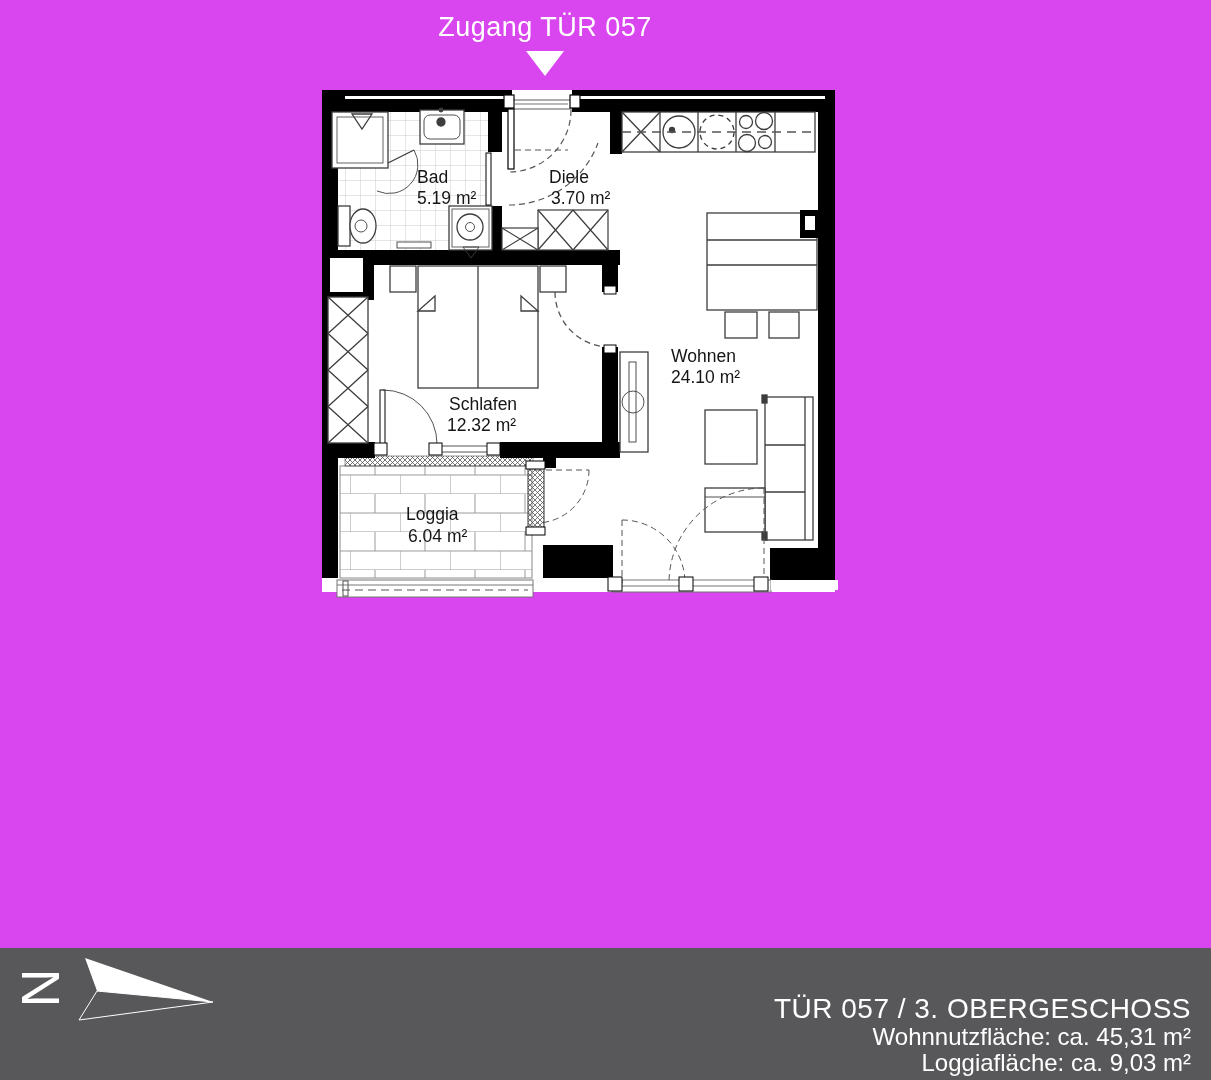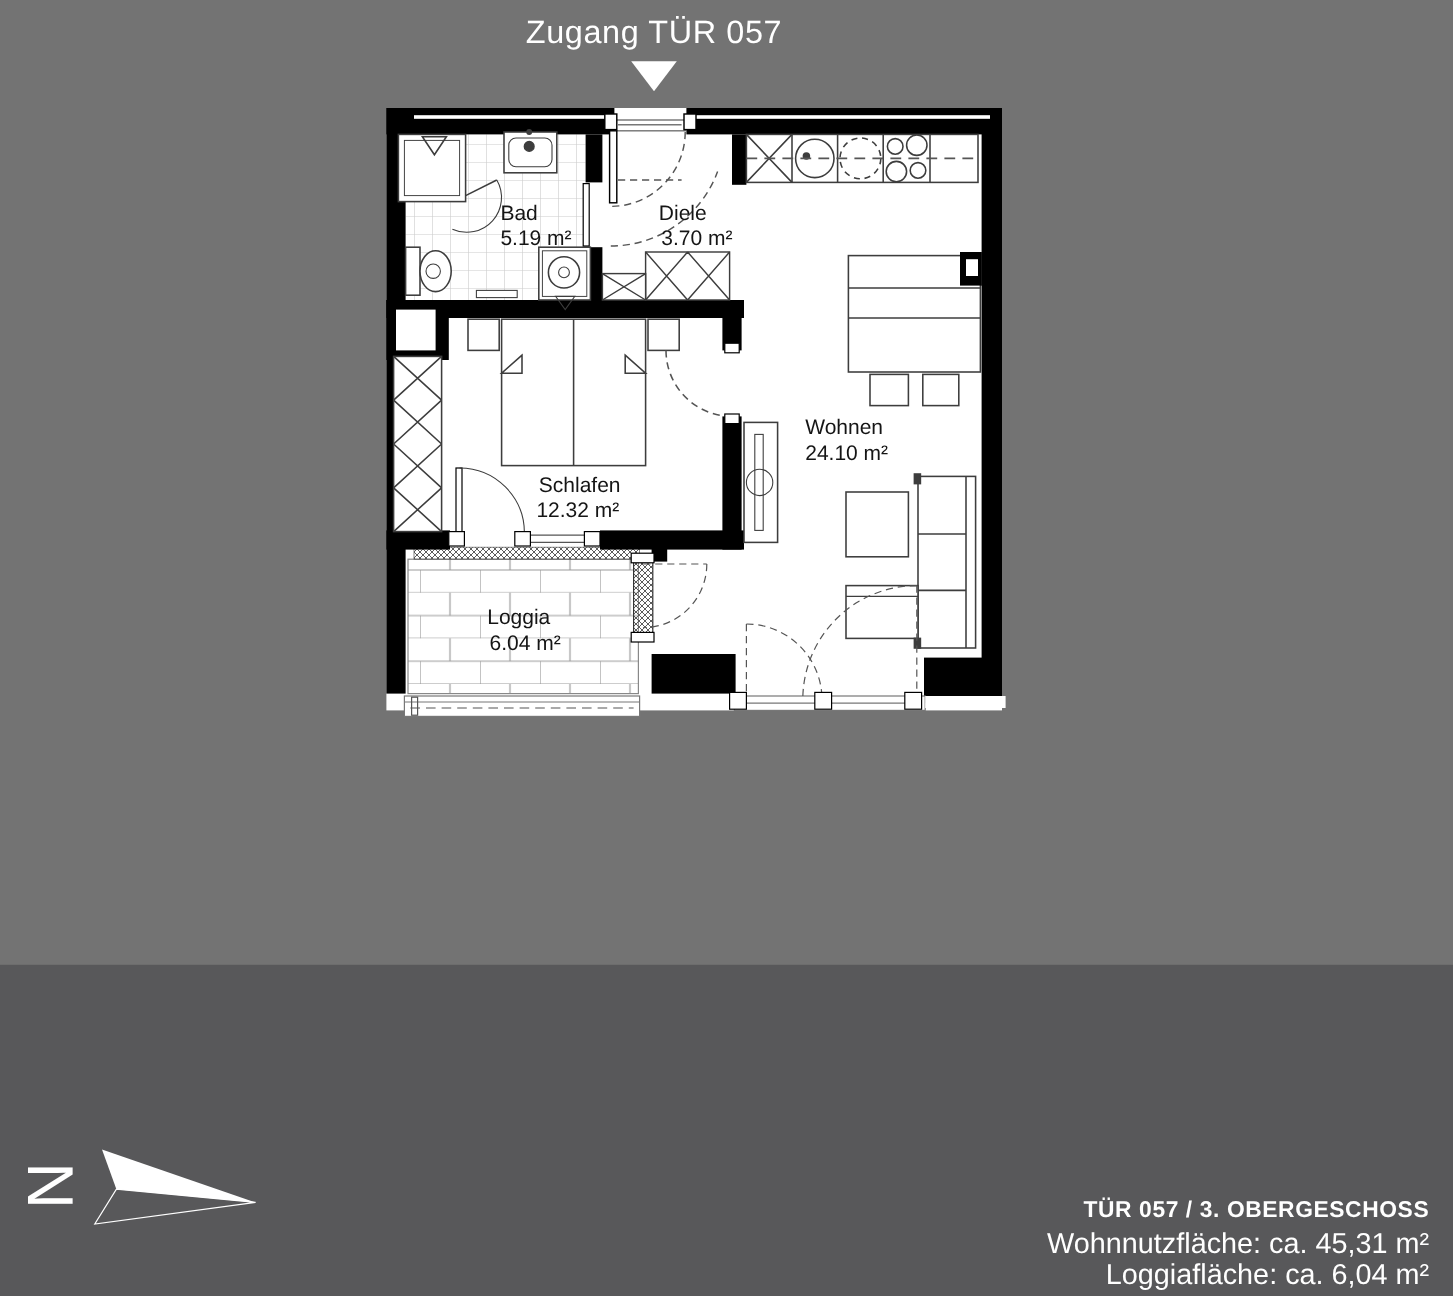--- a/index.html
+++ b/index.html
@@ -1,24 +1,24 @@
 <!DOCTYPE html>
 <html><head>
 <meta charset="utf-8">
 <style>
   html,body{margin:0;padding:0;background:#58585a;width:1211px;height:1080px;overflow:hidden;
             font-family:"Liberation Sans",sans-serif;}
-  .stage{position:relative;width:1211px;height:804px;background:#737373;}
+  .stage{position:relative;width:1211px;height:948px;background:#d946ef;}
   .access-label{position:absolute;top:12px;left:545px;transform:translateX(-50%);
                 color:#fff;font-size:27px;letter-spacing:.5px;white-space:nowrap;}
   .access-arrow{position:absolute;top:51px;left:545px;transform:translateX(-50%);
                 width:0;height:0;border-left:19px solid transparent;
                 border-right:19px solid transparent;border-top:25px solid #fff;}
   .footer{position:absolute;right:20px;top:994px;text-align:right;color:#fff;}
-  .footer .title{font-size:19px;font-weight:bold;letter-spacing:.5px;line-height:30px;margin-left:30px;}
+  .footer .title{font-size:28px;font-weight:normal;letter-spacing:.5px;line-height:30px;margin-left:30px;}
   .footer .line{font-size:24px;line-height:26px;}
   svg text{font-family:"Liberation Sans",sans-serif;}
   .roomname,.roomarea{font-size:17.5px;fill:#151515;}
 </style>
 </head>
 <body>
 
 <div class="stage">
 
   <div class="access-label">Zugang TÜR 057</div>
@@ -254,16 +254,16 @@
     <g>
       <text x="41" y="988" fill="#ffffff" font-size="54" text-anchor="middle" dominant-baseline="central" transform="rotate(90 41 988)">N</text>
       <polygon points="85,958 213,1002 97,991" fill="#ffffff"></polygon>
       <polygon points="97,991 213,1002 79,1020" fill="none" stroke="#ffffff" stroke-width="1"></polygon>
     </g>
   </svg>
 
   <div class="footer">
     <div class="title">TÜR 057 / 3. OBERGESCHOSS</div>
     <div class="line">Wohnnutzfläche: ca. 45,31 m²</div>
-    <div class="line">Loggiafläche: ca. 6,04 m²</div>
+    <div class="line">Loggiafläche: ca. 9,03 m²</div>
   </div>
 
 </div>
 
 </body></html>

